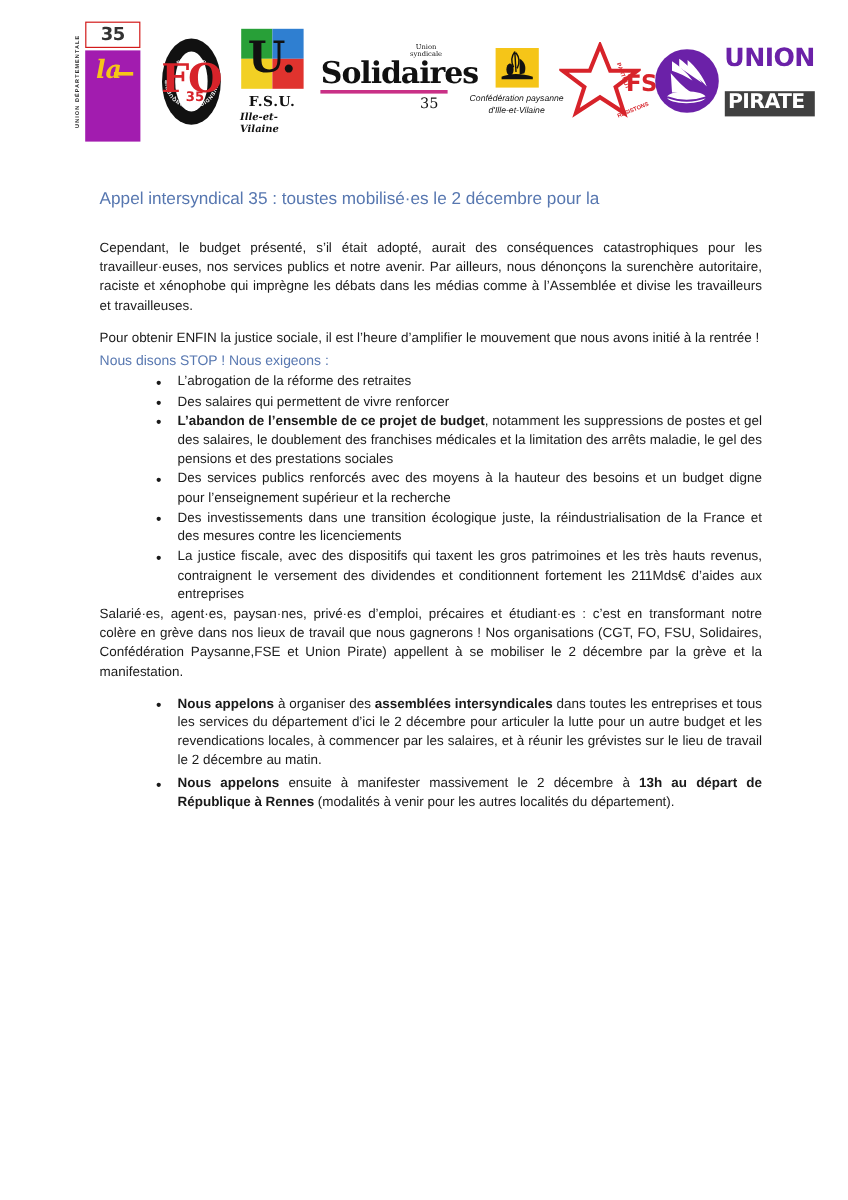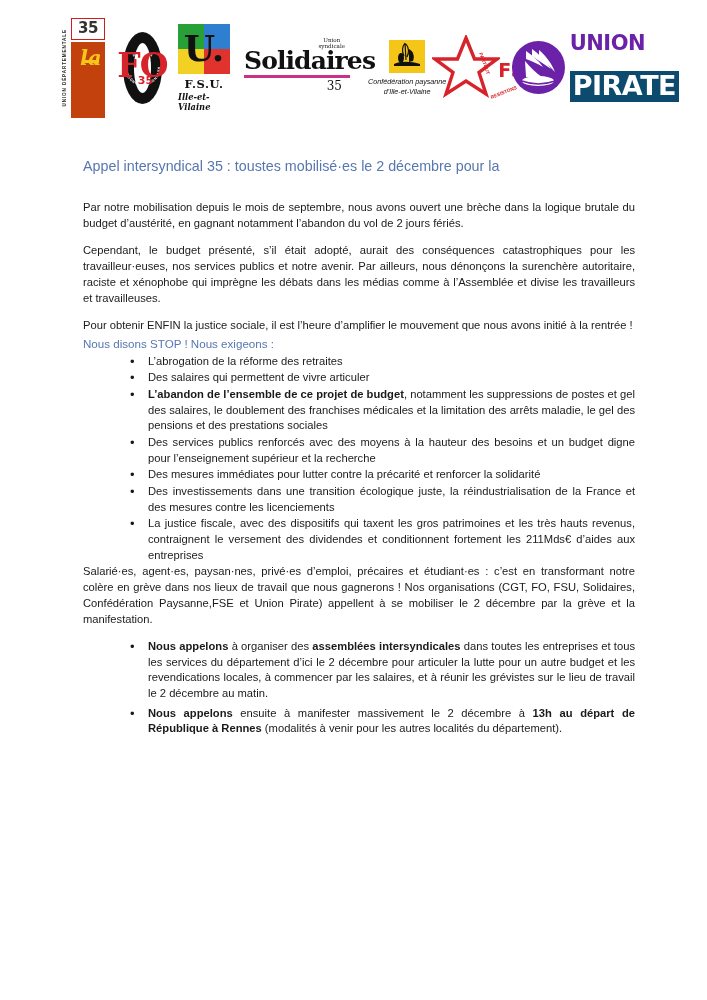--- a/index.html
+++ b/index.html
@@ -67,21 +67,21 @@
   .cgt-35 span {
     font-family: "DejaVu Sans", sans-serif;
     font-weight: bold;
     font-size: 15px;
     color: #333;
     letter-spacing: -0.5px;
     line-height: 1;
   }
   .cgt-red {
     flex: 1;
-    background: #c2410c;
+    background: #a21caf;
     position: relative;
     margin-top: 2px;
   }
   .cgt-la {
     position: absolute;
     left: 9px;
     top: 5px;
     font-family: "DejaVu Serif", serif;
     font-style: italic;
     font-weight: bold;
@@ -316,23 +316,23 @@
     font-family: "DejaVu Sans", sans-serif;
     font-weight: bold;
     font-size: 21px;
     color: #6b21a8;
     line-height: 1;
     letter-spacing: -0.5px;
   }
   .up-pirate {
     font-family: "DejaVu Sans", sans-serif;
     font-weight: bold;
-    font-size: 27px;
+    font-size: 17px;
     color: #ffffff;
-    background: #0c4a6e;
+    background: #404040;
     line-height: 1.05;
     letter-spacing: -0.5px;
     padding: 1px 3px 2px 3px;
     margin-top: 17px;
   }
 
   
   .doc {
     padding: 20px 72px 0 83px;
     box-sizing: border-box;
@@ -499,34 +499,32 @@
   </div>
 
 </div>
 
 <div class="doc">
 
   <h1 class="title">
     <span>Appel intersyndical 35 : toustes mobilisé·es le 2 décembre pour la</span>
   </h1>
 
-  <p class="body">Par notre mobilisation depuis le mois de septembre, nous avons ouvert une brèche dans la logique brutale du budget d’austérité, en gagnant notamment l’abandon du vol de 2 jours fériés.</p>
 
   <p class="body">Cependant, le budget présenté, s’il était adopté, aurait des conséquences catastrophiques pour les travailleur·euses, nos services publics et notre avenir. Par ailleurs, nous dénonçons la surenchère autoritaire, raciste et xénophobe qui imprègne les débats dans les médias comme à l’Assemblée et divise les travailleurs et travailleuses.</p>
 
   <p class="body tight">Pour obtenir ENFIN la justice sociale, il est l’heure d’amplifier le mouvement que nous avons initié à la rentrée !</p>
 
   <div class="subhead">Nous disons STOP ! Nous exigeons :</div>
 
   <ul class="bullets" id="demands-list">
       <li><span>L’abrogation de la réforme des retraites</span></li>
-      <li><span>Des salaires qui permettent de vivre articuler</span></li>
+      <li><span>Des salaires qui permettent de vivre renforcer</span></li>
       <li><b>L’abandon de l’ensemble de ce projet de budget</b><span>, notamment les suppressions de postes et gel des salaires, le doublement des franchises médicales et la limitation des arrêts maladie, le gel des pensions et des prestations sociales</span></li>
       <li><span>Des services publics renforcés avec des moyens à la hauteur des besoins et un budget digne pour l’enseignement supérieur et la recherche</span></li>
-      <li><span>Des mesures immédiates pour lutter contre la précarité et renforcer la solidarité</span></li>
       <li><span>Des investissements dans une transition écologique juste, la réindustrialisation de la France et des mesures contre les licenciements</span></li>
       <li><span>La justice fiscale, avec des dispositifs qui taxent les gros patrimoines et les très hauts revenus, contraignent le versement des dividendes et conditionnent fortement les 211Mds€ d’aides aux entreprises</span></li>
     </ul>
 
 
   <p class="body">Salarié·es, agent·es, paysan·nes, privé·es d’emploi, précaires et étudiant·es : c’est en transformant notre colère en grève dans nos lieux de travail que nous gagnerons ! Nos organisations (CGT, FO, FSU, Solidaires, Confédération Paysanne,FSE et Union Pirate) appellent à se mobiliser le 2 décembre par la grève et la manifestation.</p>
 
   <ul class="bullets spaced" id="calls-list">
       <li><b>Nous appelons</b><span> à organiser des </span><b>assemblées intersyndicales</b><span> dans toutes les entreprises et tous les services du département d’ici le 2 décembre pour articuler la lutte pour un autre budget et les revendications locales, à commencer par les salaires, et à réunir les grévistes sur le lieu de travail le 2 décembre au matin.</span></li>
       <li><b>Nous appelons</b><span> ensuite à manifester massivement le 2 décembre à </span><b>13h au départ de République à Rennes</b><span> (modalités à venir pour les autres localités du département).</span></li>

